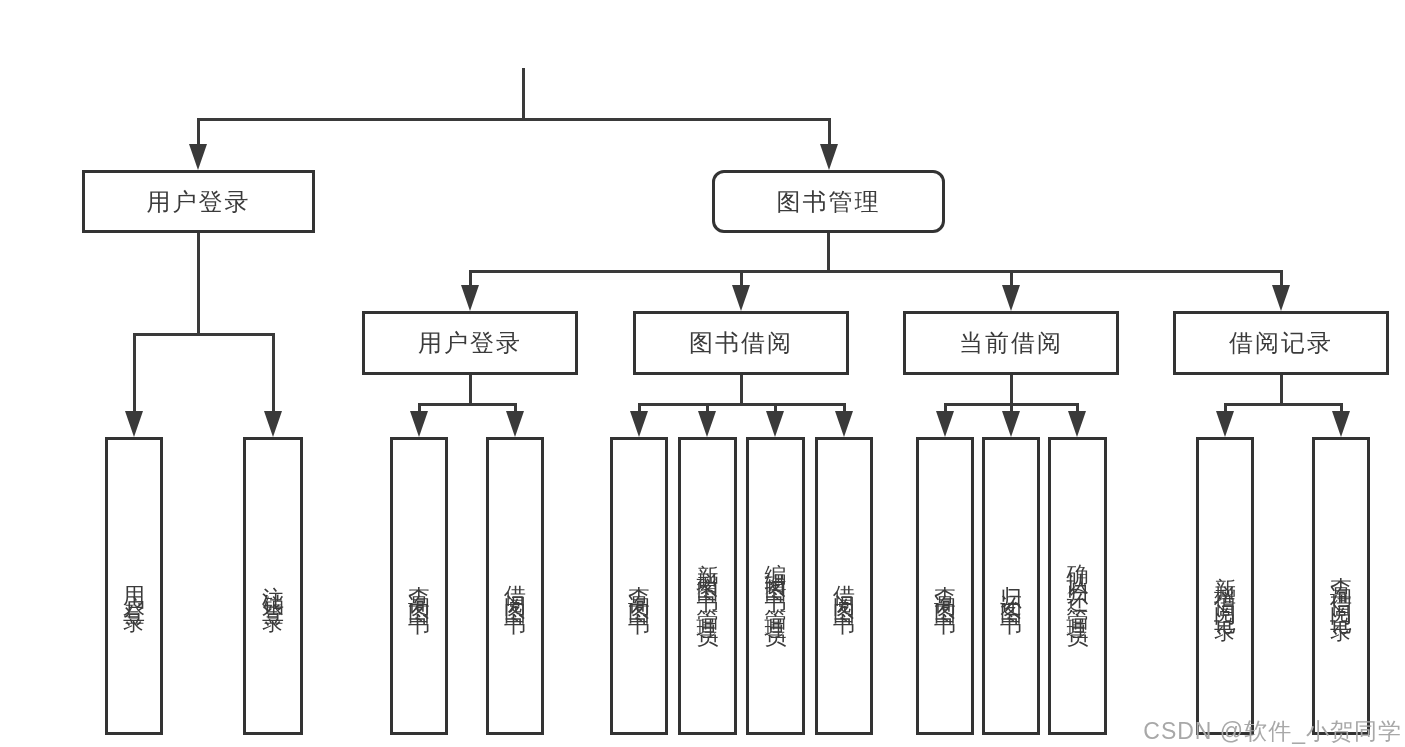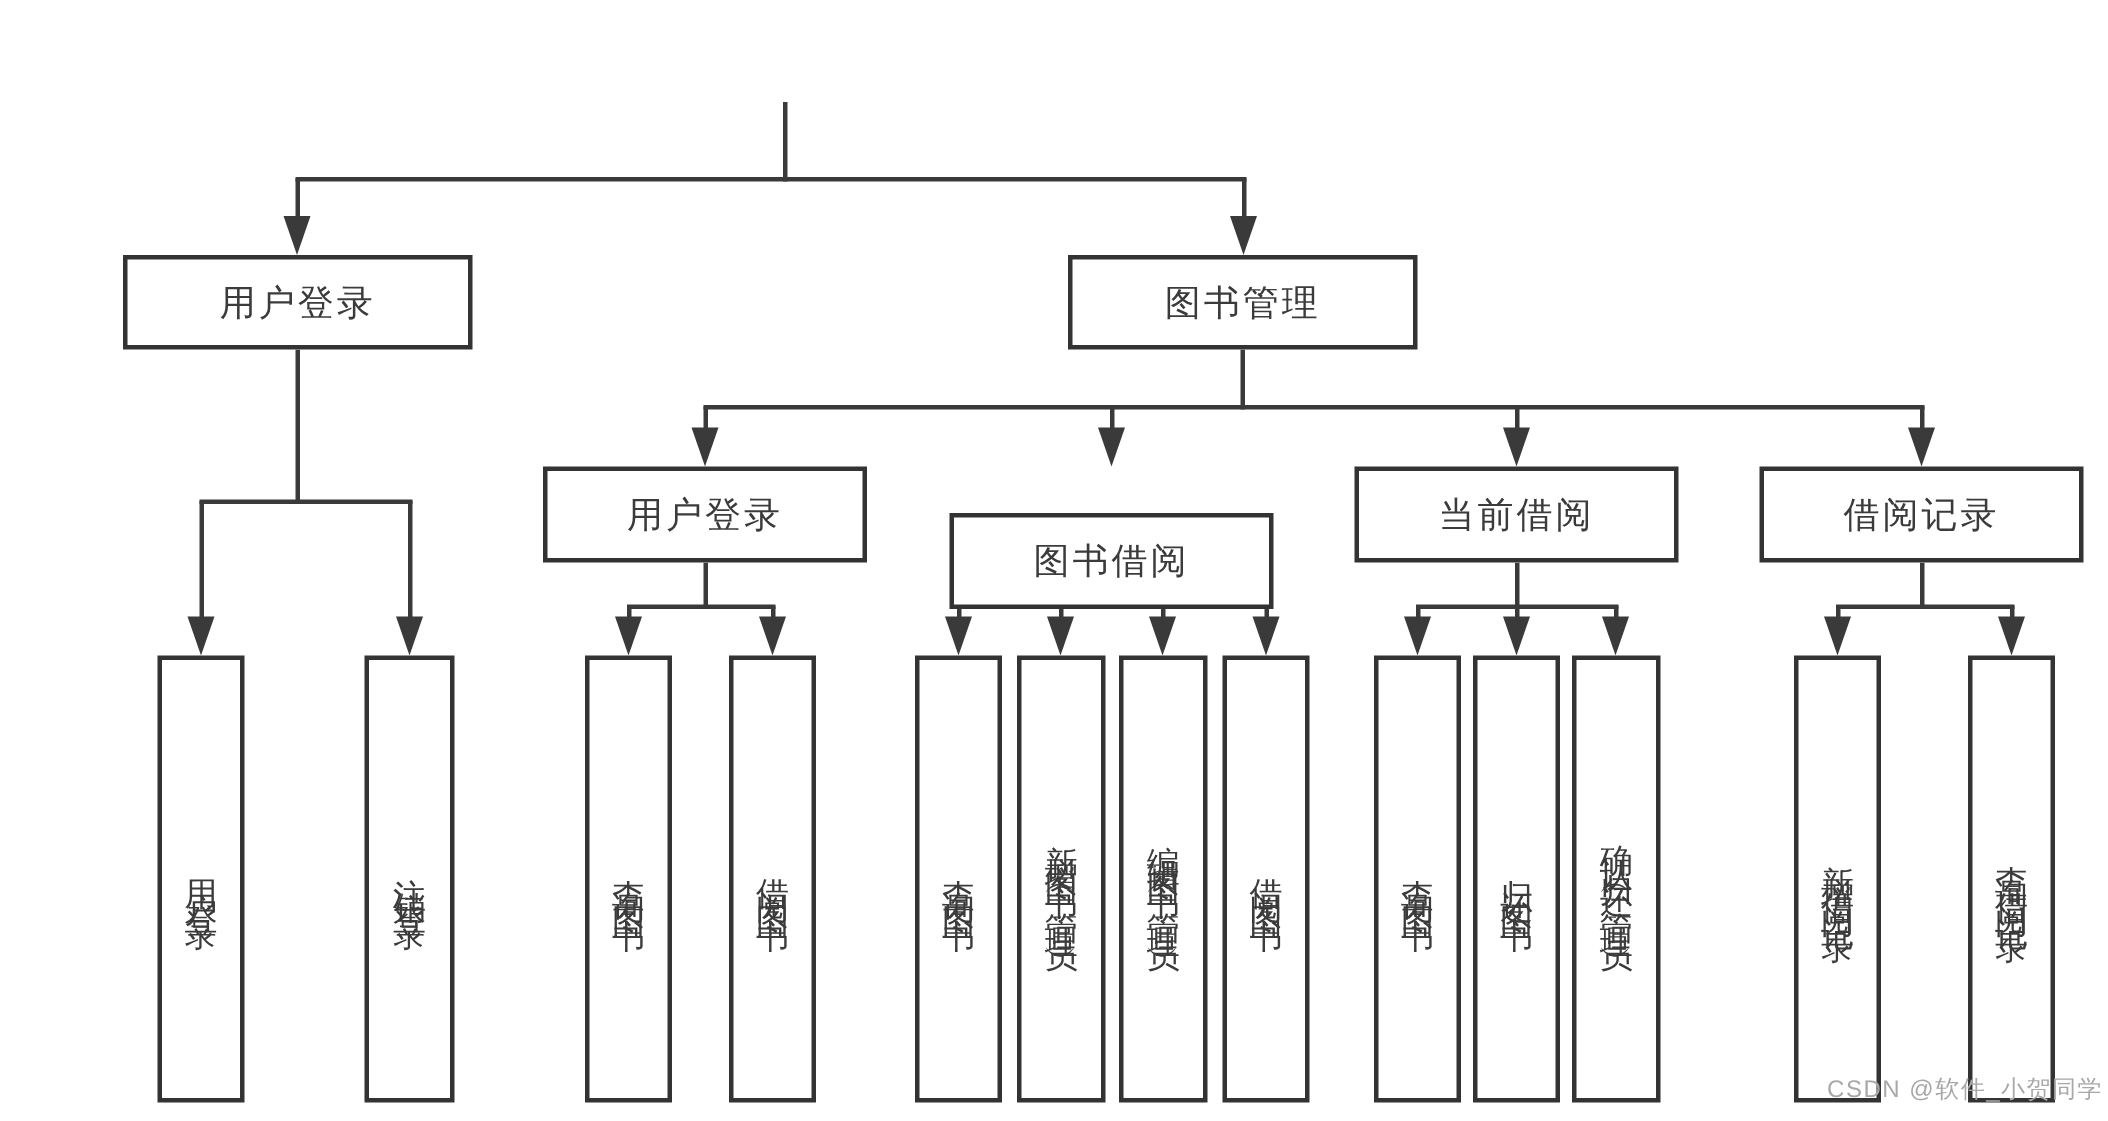--- a/index.html
+++ b/index.html
@@ -46,21 +46,21 @@
     position: absolute;
     width: 0; height: 0;
     border-left: 9px solid transparent;
     border-right: 9px solid transparent;
     border-top: 26px solid var(--line);
   }
   .watermark {
     position: absolute;
     top: 716px;
     right: 3px;
-    font-size: 16px;
+    font-size: 23px;
     letter-spacing: 1px;
     color: var(--watermark);
     white-space: nowrap;
   }
 </style>
 </head>
 <body>
 
 <div class="canvas">
 
@@ -114,24 +114,24 @@
       <div class="v-seg" style="left: 1076px; top: 404px; width: 3px; height: 11px;"></div>
       <div class="arrow-down" style="left: 1068px; top: 411px;"></div>
       <div class="v-seg" style="left: 1224px; top: 404px; width: 3px; height: 11px;"></div>
       <div class="arrow-down" style="left: 1216px; top: 411px;"></div>
       <div class="v-seg" style="left: 1340px; top: 404px; width: 3px; height: 11px;"></div>
       <div class="arrow-down" style="left: 1332px; top: 411px;"></div>
     </div>
 
 
   <div class="node" style="left:82px; top:170px; width:233px; height:63px;">用户登录</div>
-  <div class="node" style="left:712px; top:170px; width:233px; height:63px;">图书管理</div>
+  <div class="node" style="left:712px; top:170px; width:233px; height:63px;border-radius:12px;">图书管理</div>
 
   <div class="node" style="left:362px; top:311px; width:216px; height:64px;">用户登录</div>
-  <div class="node" style="left:633px; top:311px; width:216px; height:64px;margin-top:31px;">图书借阅</div>
+  <div class="node" style="left:633px; top:311px; width:216px; height:64px;">图书借阅</div>
   <div class="node" style="left:903px; top:311px; width:216px; height:64px;text-align:right;">当前借阅</div>
   <div class="node" style="left:1173px; top:311px; width:216px; height:64px;">借阅记录</div>
 
   <div class="vnode" style="left:105px; top:437px; width:58px; height:298px;">用户登录</div>
   <div class="vnode" style="left:243px; top:437px; width:60px; height:298px;">注销登录</div>
 
   <div class="vnode" style="left:390px; top:437px; width:58px; height:298px;">查询图书</div>
   <div class="vnode" style="left:486px; top:437px; width:58px; height:298px;">借阅图书</div>
 
   <div class="vnode" style="left:610px; top:437px; width:58px; height:298px;">查询图书</div>

